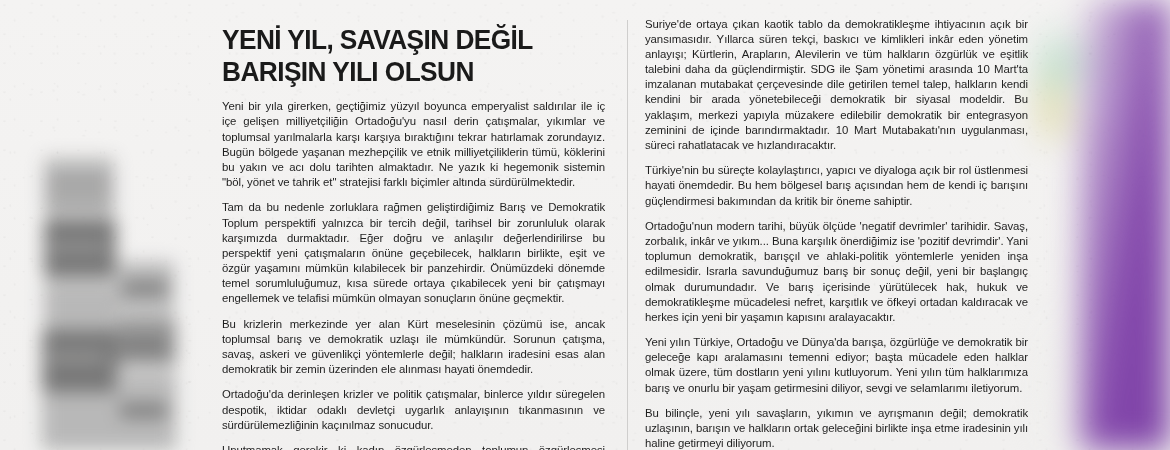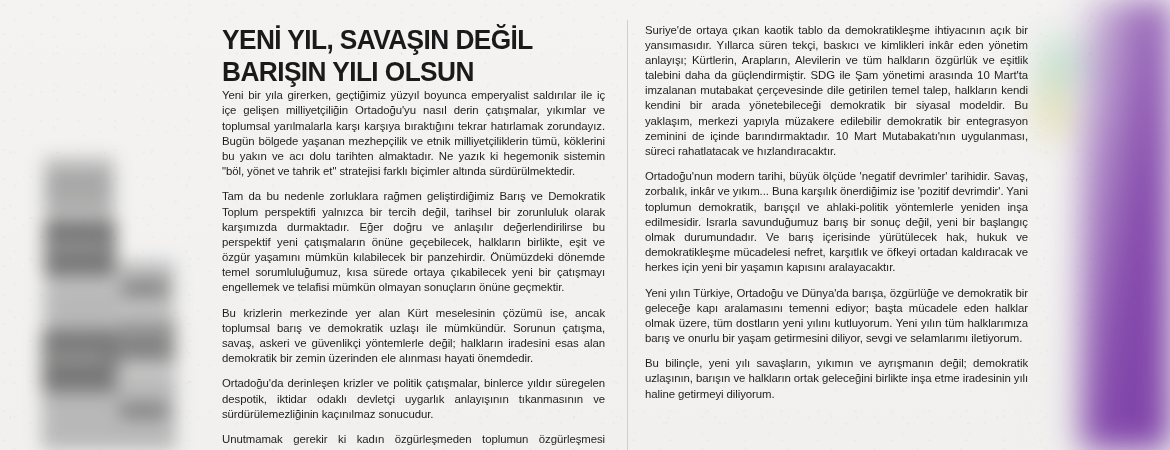--- a/index.html
+++ b/index.html
@@ -134,22 +134,22 @@
     margin: 0 0 10.5px 0;
     font-family: "Liberation Sans", sans-serif;
     font-size: 11.4px;
     line-height: 15.1px;
     color: #1e1e1e;
     text-align: justify;
     text-justify: inter-word;
     hyphens: manual;
     letter-spacing: -0.08px;
   }
-  .col-left p.body:first-of-type { margin-top: 0; }
-  .col-right p.body:first-of-type { margin-top: 7px; }
+  .col-left p.body:first-of-type { margin-top: 11px; }
+  .col-right p.body:first-of-type { margin-top: 1px; }
 </style>
 </head>
 <body>
 
 <div id="page"></div>
 
 <div id="left-blur">
   <div class="blk pale" style="left:44px; top:158px; width:70px; height:54px;"></div>
   <div class="blk" style="left:48px; top:178px; width:62px; height:10px;"></div>
   <div class="blk" style="left:46px; top:200px; width:66px; height:9px;"></div>
@@ -184,19 +184,20 @@
 BARIŞIN YILI OLSUN</h1>
     <p class="body">Yeni bir yıla girerken, geçtiğimiz yüzyıl boyunca emperyalist saldırılar ile iç içe gelişen milliyetçiliğin Ortadoğu'yu nasıl derin çatışmalar, yıkımlar ve toplumsal yarılmalarla karşı karşıya bıraktığını tekrar hatırlamak zorundayız. Bugün bölgede yaşanan mezhepçilik ve etnik milliyetçiliklerin tümü, köklerini bu yakın ve acı dolu tarihten almaktadır. Ne yazık ki hegemonik sistemin "böl, yönet ve tahrik et" stratejisi farklı biçimler altında sürdürülmektedir.</p>
     <p class="body">Tam da bu nedenle zorluklara rağmen geliştirdiğimiz Barış ve Demokratik Toplum perspektifi yalnızca bir tercih değil, tarihsel bir zorunluluk olarak karşımızda durmaktadır. Eğer doğru ve anlaşılır değerlendirilirse bu perspektif yeni çatışmaların önüne geçebilecek, halkların birlikte, eşit ve özgür yaşamını mümkün kılabilecek bir panzehirdir. Önümüzdeki dönemde temel sorumluluğumuz, kısa sürede ortaya çıkabilecek yeni bir çatışmayı engellemek ve telafisi mümkün olmayan sonuçların önüne geçmektir.</p>
     <p class="body">Bu krizlerin merkezinde yer alan Kürt meselesinin çözümü ise, ancak toplumsal barış ve demokratik uzlaşı ile mümkündür. Sorunun çatışma, savaş, askeri ve güvenlikçi yöntemlerle değil; halkların iradesini esas alan demokratik bir zemin üzerinden ele alınması hayati önemdedir.</p>
     <p class="body">Ortadoğu'da derinleşen krizler ve politik çatışmalar, binlerce yıldır süregelen despotik, iktidar odaklı devletçi uygarlık anlayışının tıkanmasının ve sürdürülemezliğinin kaçınılmaz sonucudur.</p>
     <p class="body">Unutmamak gerekir ki kadın özgürleşmeden toplumun özgürleşmesi mümkün değildir. Erkek egemen zihniyet çözülmeden savaş kültürü sona ermez, barış kalıcı hale gelemez. Bu nedenle kadın özgürlüğünü, demokratik toplumun kurucu ve vazgeçilmez ilkesi olarak ele alıyorum.</p>
   </div>
 
   <div class="col col-right">
     <p class="body">Suriye'de ortaya çıkan kaotik tablo da demokratikleşme ihtiyacının açık bir yansımasıdır. Yıllarca süren tekçi, baskıcı ve kimlikleri inkâr eden yönetim anlayışı; Kürtlerin, Arapların, Alevilerin ve tüm halkların özgürlük ve eşitlik talebini daha da güçlendirmiştir. SDG ile Şam yönetimi arasında 10 Mart'ta imzalanan mutabakat çerçevesinde dile getirilen temel talep, halkların kendi kendini bir arada yönetebileceği demokratik bir siyasal modeldir. Bu yaklaşım, merkezi yapıyla müzakere edilebilir demokratik bir entegrasyon zeminini de içinde barındırmaktadır. 10 Mart Mutabakatı'nın uygulanması, süreci rahatlatacak ve hızlandıracaktır.</p>
+    <p class="body">Türkiye'nin bu süreçte kolaylaştırıcı, yapıcı ve diyaloga açık bir rol üstlenmesi hayati önemdedir. Bu hem bölgesel barış açısından hem de kendi iç barışını güçlendirmesi bakımından da kritik bir öneme sahiptir.</p>
     <p class="body">Ortadoğu'nun modern tarihi, büyük ölçüde 'negatif devrimler' tarihidir. Savaş, zorbalık, inkâr ve yıkım... Buna karşılık önerdiğimiz ise 'pozitif devrimdir'. Yani toplumun demokratik, barışçıl ve ahlaki-politik yöntemlerle yeniden inşa edilmesidir. Israrla savunduğumuz barış bir sonuç değil, yeni bir başlangıç olmak durumundadır. Ve barış içerisinde yürütülecek hak, hukuk ve demokratikleşme mücadelesi nefret, karşıtlık ve öfkeyi ortadan kaldıracak ve herkes için yeni bir yaşamın kapısını aralayacaktır.</p>
     <p class="body">Yeni yılın Türkiye, Ortadoğu ve Dünya'da barışa, özgürlüğe ve demokratik bir geleceğe kapı aralamasını temenni ediyor; başta mücadele eden halklar olmak üzere, tüm dostların yeni yılını kutluyorum. Yeni yılın tüm halklarımıza barış ve onurlu bir yaşam getirmesini diliyor, sevgi ve selamlarımı iletiyorum.</p>
     <p class="body">Bu bilinçle, yeni yılı savaşların, yıkımın ve ayrışmanın değil; demokratik uzlaşının, barışın ve halkların ortak geleceğini birlikte inşa etme iradesinin yılı haline getirmeyi diliyorum.</p>
 
   </div>
 
 </div>
 
 </body></html>

